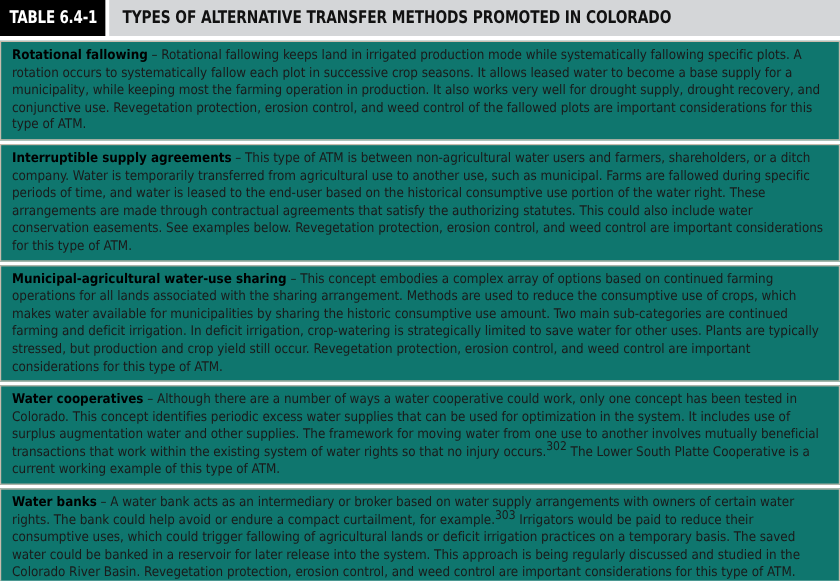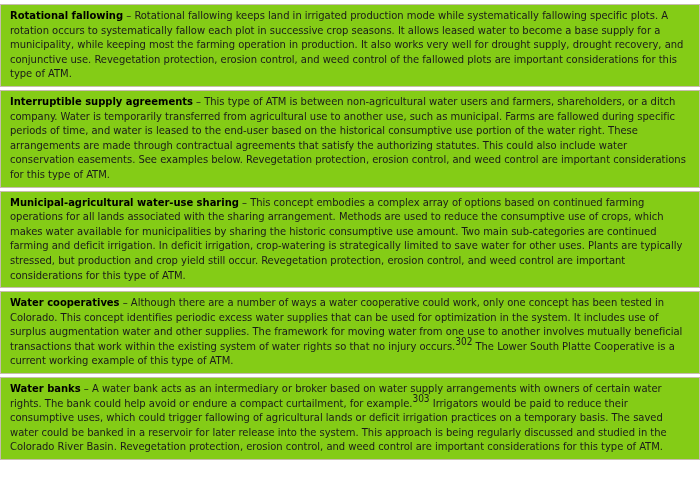--- a/index.html
+++ b/index.html
@@ -72,21 +72,21 @@
   
   .table-body {
     flex: 1 1 auto;
     padding-top: 4px;
     display: flex;
     flex-direction: column;
     gap: 3px;
     background: #ffffff;
   }
   .atm-row {
-    background: #84cc16;
+    background: #0f766e;
     border: 1px solid #c8bcae;
     box-sizing: border-box;
     padding: 4px 8px 4px 9px;
   }
   .atm-row p {
     margin: 0;
     font-family: "Liberation Sans Narrow", "DejaVu Sans Condensed", "Liberation Sans", sans-serif;
     font-size: 11.1px;
     line-height: 14.6px;
     color: #1a1a1a;
@@ -101,20 +101,29 @@
     font-size: 10px;
     vertical-align: super;
     line-height: 0;
   }
 </style>
 </head>
 <body>
 
 <div class="table-figure">
 
+  <div class="table-header">
+    <div class="table-number-box">
+      <span>TABLE 6.4-1</span>
+    </div>
+    <div class="header-gap"></div>
+    <div class="table-title-bar">
+      <span>TYPES OF ALTERNATIVE TRANSFER METHODS PROMOTED IN COLORADO</span>
+    </div>
+  </div>
 
   <div class="table-body">
 
     <div class="atm-row">
       <p><span class="term">Rotational fallowing</span><span> – </span><span>Rotational fallowing keeps land in irrigated production mode while systematically fallowing specific plots. A rotation occurs to systematically fallow each plot in successive crop seasons. It allows leased water to become a base supply for a municipality, while keeping most the farming operation in production. It also works very well for drought supply, drought recovery, and conjunctive use. Revegetation protection, erosion control, and weed control of the fallowed plots are important considerations for this type of ATM.</span></p>
     </div>
 
     <div class="atm-row">
       <p><span class="term">Interruptible supply agreements</span><span> – </span><span>This type of ATM is between non-agricultural water users and farmers, shareholders, or a ditch company. Water is temporarily transferred from agricultural use to another use, such as municipal. Farms are fallowed during specific periods of time, and water is leased to the end-user based on the historical consumptive use portion of the water right. These arrangements are made through contractual agreements that satisfy the authorizing statutes. This could also include water conservation easements. See examples below.  Revegetation protection, erosion control, and weed control are important considerations for this type of ATM.</span></p>
     </div>

